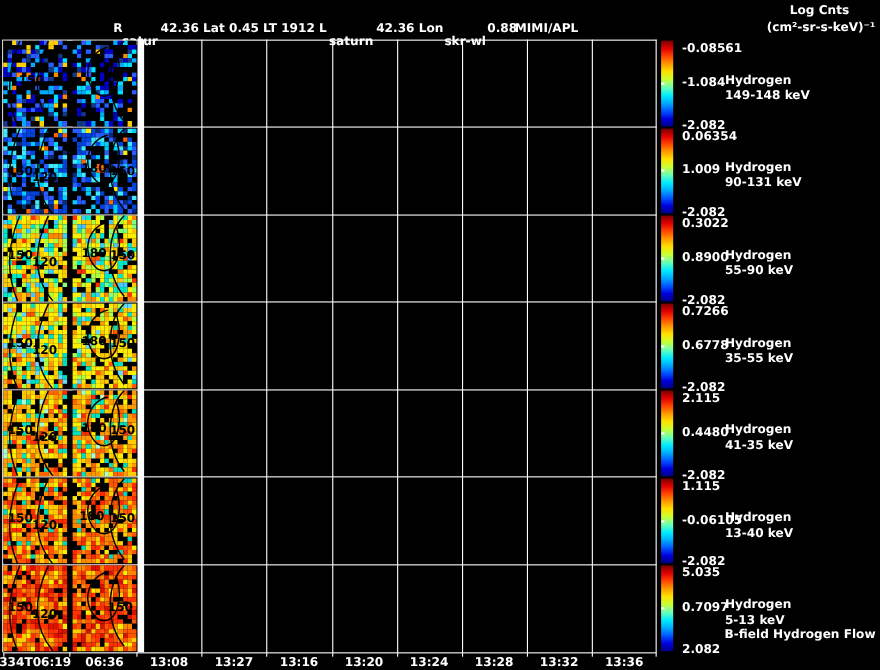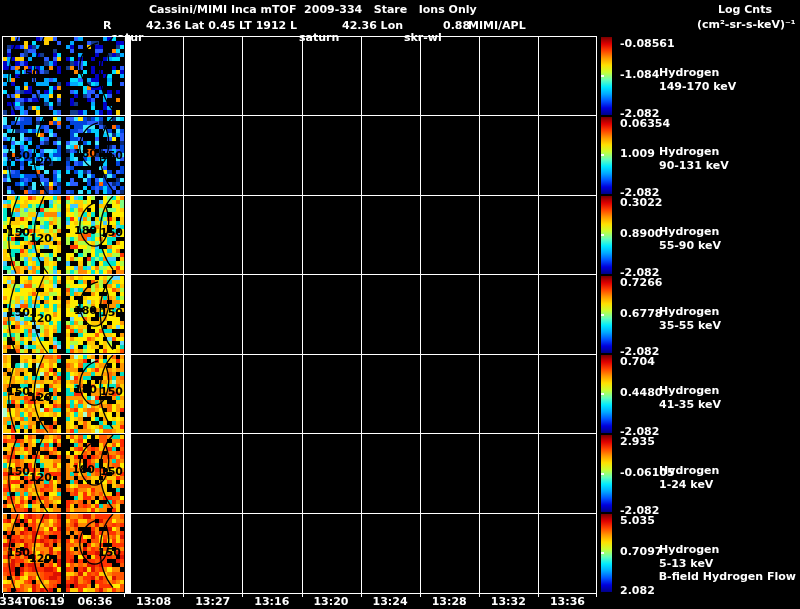--- a/index.html
+++ b/index.html
@@ -10,21 +10,20 @@
   #stage{position:absolute;left:0;top:0;width:800px;height:609px;}
   #plot{position:absolute;left:0;top:0;width:800px;height:609px;}
   .tile{position:absolute;display:grid;grid-template-columns:repeat(14,1fr);grid-template-rows:repeat(19,1fr);}
   .tile svg{position:absolute;left:0;top:0;width:100%;height:100%;}
   .cbar{position:absolute;}
 </style>
 </head>
 <body>
 
 <div id="stage">
-  <div class="abs t11" style="left:149px;top:4px">Cassini/MIMI Inca mTOF  2009-334   Stare   Ions Only</div>
   <div class="abs t11" style="left:718px;top:4px">Log Cnts</div>
   <div class="abs t11" style="left:697px;top:19px">(cm²-sr-s-keV)⁻¹</div>
 
   <div class="abs" style="left:104px;top:35px;width:6px;height:6px">
     <div style="width:3px;height:6px;background:#ffe000;float:left"></div>
     <div style="width:3px;height:6px;background:#2255ff;float:left"></div>
   </div>
 
   <div class="abs t11" style="right:4px;top:571px;text-align:right">B-field Hydrogen Flow</div>
 
@@ -610,21 +609,21 @@
           <path d="M32,6 C13,10 7,36 23,49 C39,57 47,31 40,11" fill="none" stroke="#000" stroke-width="1.3"></path>
           <path d="M47,0 C31,16 29,52 47,74" fill="none" stroke="#000" stroke-width="1.3"></path>
         </svg>
       </div>
       <div class="cbar" style="position: absolute; left: 601px; top: 37px; width: 11px; height: 77.5714px; background: linear-gradient(rgb(122, 0, 0) 0%, rgb(224, 0, 0) 9%, rgb(255, 68, 0) 18%, rgb(255, 153, 0) 27%, rgb(255, 224, 0) 36%, rgb(204, 255, 51) 45%, rgb(102, 255, 187) 55%, rgb(0, 234, 255) 64%, rgb(0, 170, 255) 73%, rgb(0, 85, 255) 82%, rgb(0, 0, 221) 91%, rgb(0, 0, 136) 100%);"></div>
       <div style="position: absolute; left: 601px; top: 74.7857px; width: 3px; height: 2px; background: rgb(255, 255, 255);"></div>
       <div class="t11" style="position: absolute; left: 620px; top: 38px; white-space: pre;">-0.08561</div>
       <div class="t11" style="position: absolute; left: 620px; top: 68.7857px; white-space: pre;">-1.084</div>
       <div class="t11" style="position: absolute; left: 620px; top: 107.571px; white-space: pre;">-2.082</div>
       <div class="t11" style="position: absolute; left: 659px; top: 66.7857px; white-space: pre;">Hydrogen</div>
-      <div class="t11" style="position: absolute; left: 659px; top: 80.7857px; white-space: pre;">149-170 keV</div>
+      <div class="t11" style="position: absolute; left: 659px; top: 80.7857px; white-space: pre;">149-148 keV</div>
       <div class="tile" style="position: absolute; left: 3px; top: 116.571px; width: 58px; height: 77.5714px;">
         <div style="background: rgb(64, 232, 255);"></div>
         <div style="background: rgb(0, 0, 0);"></div>
         <div style="background: rgb(0, 0, 0);"></div>
         <div style="background: rgb(64, 232, 255);"></div>
         <div style="background: rgb(42, 92, 255);"></div>
         <div style="background: rgb(0, 68, 221);"></div>
         <div style="background: rgb(0, 68, 221);"></div>
         <div style="background: rgb(0, 0, 0);"></div>
         <div style="background: rgb(42, 92, 255);"></div>
@@ -2826,21 +2825,21 @@
         <div style="background: rgb(255, 204, 0);"></div>
         <svg viewBox="0 0 58 78" preserveAspectRatio="none">
           <path d="M32,6 C13,10 7,36 23,49 C39,57 47,31 40,11" fill="none" stroke="#000" stroke-width="1.3"></path>
           <path d="M47,0 C31,16 29,52 47,74" fill="none" stroke="#000" stroke-width="1.3"></path>
           <text x="8" y="38" fill="#000" font-size="11" font-weight="bold">180</text>
           <text x="34" y="40" fill="#000" font-size="11" font-weight="bold">150</text>
         </svg>
       </div>
       <div class="cbar" style="position: absolute; left: 601px; top: 355.286px; width: 11px; height: 77.5714px; background: linear-gradient(rgb(122, 0, 0) 0%, rgb(224, 0, 0) 9%, rgb(255, 68, 0) 18%, rgb(255, 153, 0) 27%, rgb(255, 224, 0) 36%, rgb(204, 255, 51) 45%, rgb(102, 255, 187) 55%, rgb(0, 234, 255) 64%, rgb(0, 170, 255) 73%, rgb(0, 85, 255) 82%, rgb(0, 0, 221) 91%, rgb(0, 0, 136) 100%);"></div>
       <div style="position: absolute; left: 601px; top: 393.071px; width: 3px; height: 2px; background: rgb(255, 255, 255);"></div>
-      <div class="t11" style="position: absolute; left: 620px; top: 356.286px; white-space: pre;">0.704</div>
+      <div class="t11" style="position: absolute; left: 620px; top: 356.286px; white-space: pre;">2.115</div>
       <div class="t11" style="position: absolute; left: 620px; top: 387.071px; white-space: pre;">0.4480</div>
       <div class="t11" style="position: absolute; left: 620px; top: 425.857px; white-space: pre;">-2.082</div>
       <div class="t11" style="position: absolute; left: 659px; top: 385.071px; white-space: pre;">Hydrogen</div>
       <div class="t11" style="position: absolute; left: 659px; top: 399.071px; white-space: pre;">41-35 keV</div>
       <div class="tile" style="position: absolute; left: 3px; top: 434.857px; width: 58px; height: 77.5714px;">
         <div style="background: rgb(255, 136, 0);"></div>
         <div style="background: rgb(255, 204, 0);"></div>
         <div style="background: rgb(255, 42, 0);"></div>
         <div style="background: rgb(0, 0, 0);"></div>
         <div style="background: rgb(0, 0, 0);"></div>
@@ -3381,25 +3380,25 @@
         <div style="background: rgb(0, 0, 0);"></div>
         <svg viewBox="0 0 58 78" preserveAspectRatio="none">
           <path d="M32,6 C13,10 7,36 23,49 C39,57 47,31 40,11" fill="none" stroke="#000" stroke-width="1.3"></path>
           <path d="M47,0 C31,16 29,52 47,74" fill="none" stroke="#000" stroke-width="1.3"></path>
           <text x="6" y="38" fill="#000" font-size="11" font-weight="bold">180</text>
           <text x="34" y="40" fill="#000" font-size="11" font-weight="bold">150</text>
         </svg>
       </div>
       <div class="cbar" style="position: absolute; left: 601px; top: 434.857px; width: 11px; height: 77.5714px; background: linear-gradient(rgb(122, 0, 0) 0%, rgb(224, 0, 0) 9%, rgb(255, 68, 0) 18%, rgb(255, 153, 0) 27%, rgb(255, 224, 0) 36%, rgb(204, 255, 51) 45%, rgb(102, 255, 187) 55%, rgb(0, 234, 255) 64%, rgb(0, 170, 255) 73%, rgb(0, 85, 255) 82%, rgb(0, 0, 221) 91%, rgb(0, 0, 136) 100%);"></div>
       <div style="position: absolute; left: 601px; top: 472.643px; width: 3px; height: 2px; background: rgb(255, 255, 255);"></div>
-      <div class="t11" style="position: absolute; left: 620px; top: 435.857px; white-space: pre;">2.935</div>
+      <div class="t11" style="position: absolute; left: 620px; top: 435.857px; white-space: pre;">1.115</div>
       <div class="t11" style="position: absolute; left: 620px; top: 466.643px; white-space: pre;">-0.06105</div>
       <div class="t11" style="position: absolute; left: 620px; top: 505.429px; white-space: pre;">-2.082</div>
       <div class="t11" style="position: absolute; left: 659px; top: 464.643px; white-space: pre;">Hydrogen</div>
-      <div class="t11" style="position: absolute; left: 659px; top: 478.643px; white-space: pre;">1-24 keV</div>
+      <div class="t11" style="position: absolute; left: 659px; top: 478.643px; white-space: pre;">13-40 keV</div>
       <div class="tile" style="position: absolute; left: 3px; top: 514.429px; width: 58px; height: 77.5714px;">
         <div style="background: rgb(255, 136, 0);"></div>
         <div style="background: rgb(0, 0, 0);"></div>
         <div style="background: rgb(255, 85, 0);"></div>
         <div style="background: rgb(255, 85, 0);"></div>
         <div style="background: rgb(255, 238, 0);"></div>
         <div style="background: rgb(255, 51, 0);"></div>
         <div style="background: rgb(221, 17, 0);"></div>
         <div style="background: rgb(255, 51, 0);"></div>
         <div style="background: rgb(255, 85, 0);"></div>

